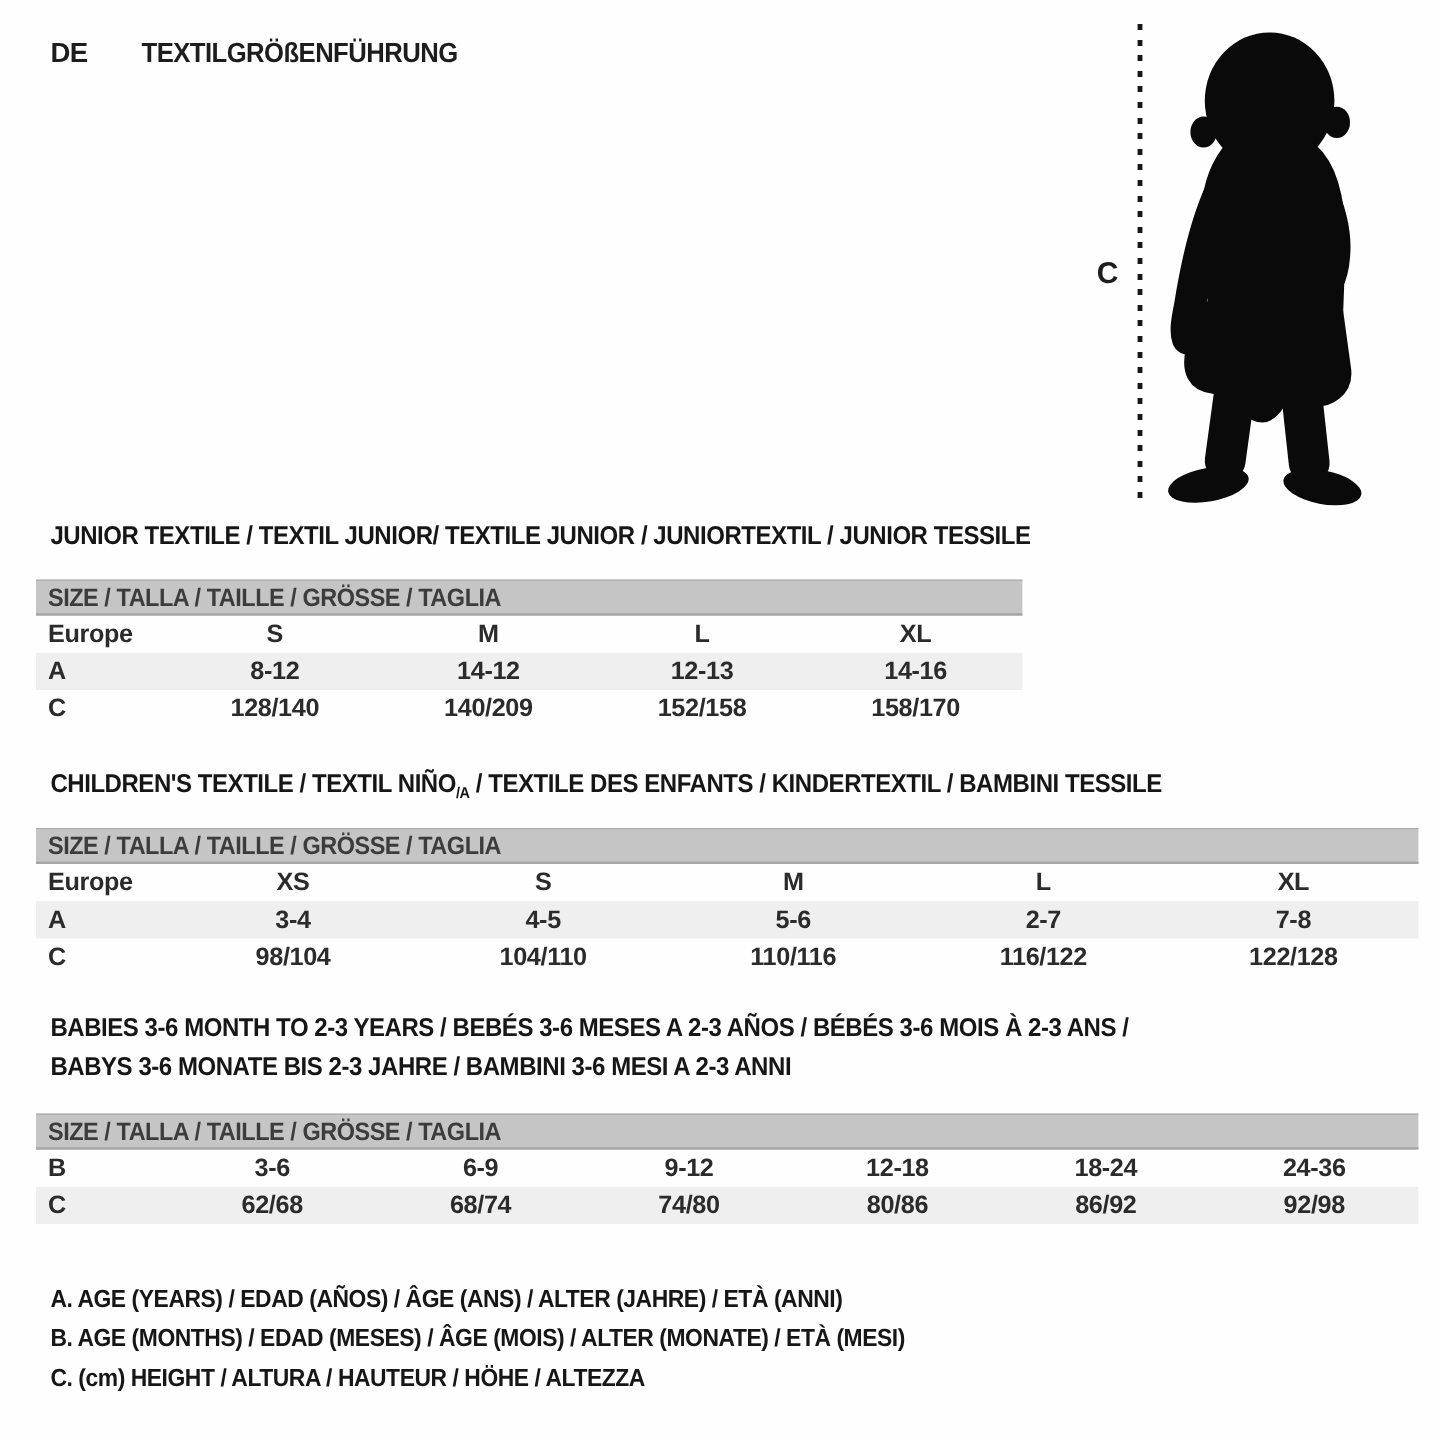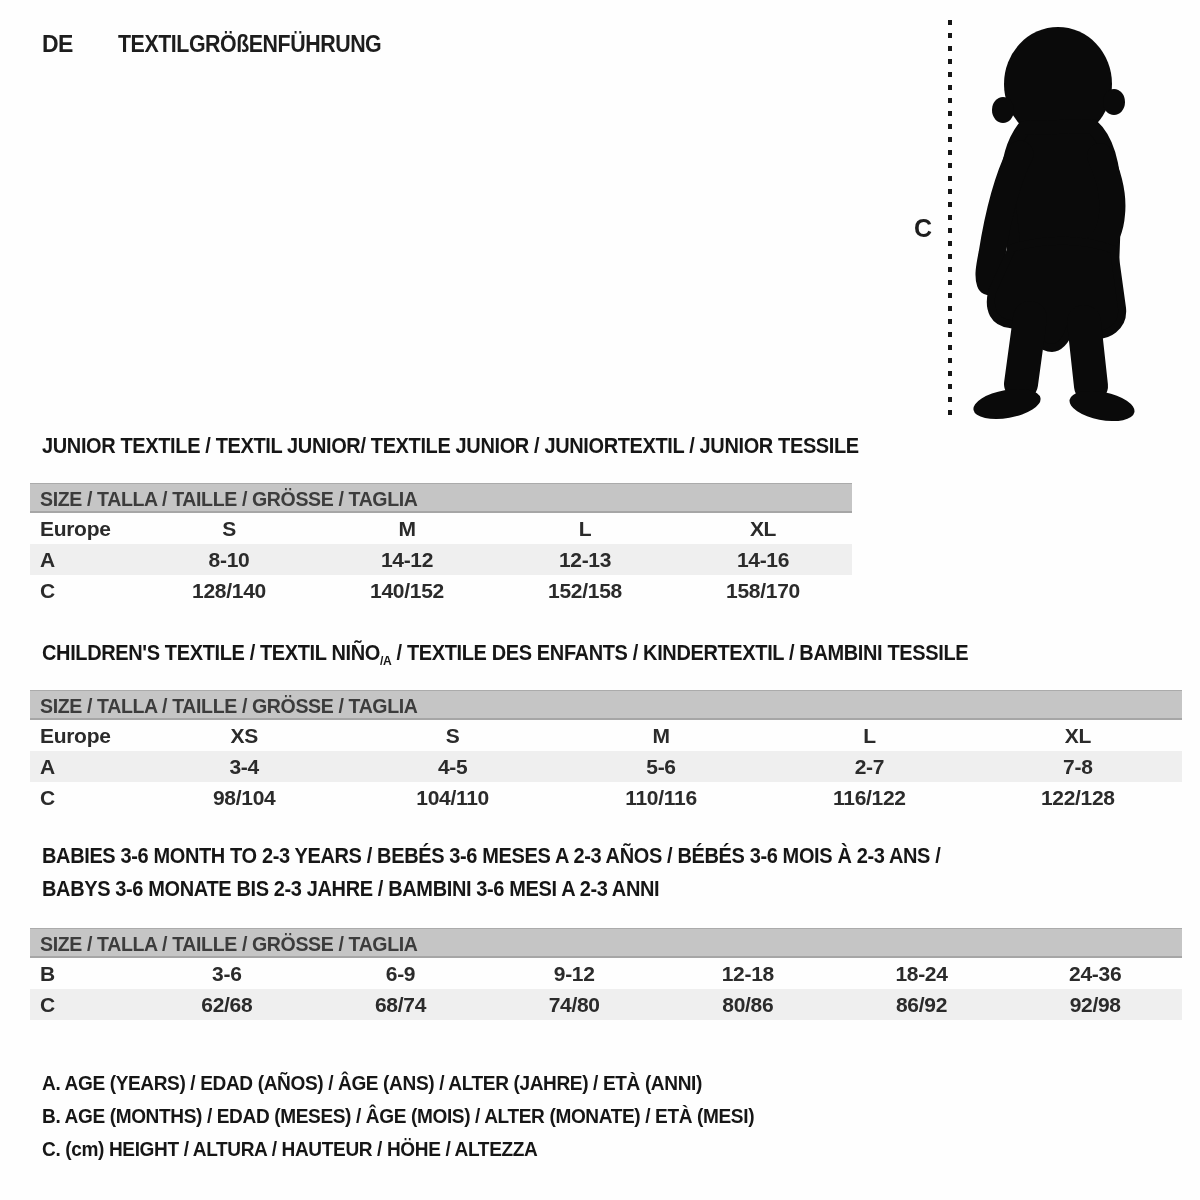--- a/index.html
+++ b/index.html
@@ -88,29 +88,29 @@
     </div>
     <div class="trow">
       <span class="tlabel">Europe</span>
       <span class="tcell">S</span>
       <span class="tcell">M</span>
       <span class="tcell">L</span>
       <span class="tcell">XL</span>
     </div>
     <div class="trow shade">
       <span class="tlabel">A</span>
-      <span class="tcell">8-10</span>
+      <span class="tcell">8-12</span>
       <span class="tcell">14-12</span>
       <span class="tcell">12-13</span>
       <span class="tcell">14-16</span>
     </div>
     <div class="trow">
       <span class="tlabel">C</span>
       <span class="tcell">128/140</span>
-      <span class="tcell">140/152</span>
+      <span class="tcell">140/209</span>
       <span class="tcell">152/158</span>
       <span class="tcell">158/170</span>
     </div>
   </div>
 
   <div class="sec-title" style="top:641px;"><span>CHILDREN'S TEXTILE / TEXTIL NIÑO</span><sub>/A</sub><span> / TEXTILE DES ENFANTS / KINDERTEXTIL / BAMBINI TESSILE</span></div>
   <div class="size-table" style="top:690px;width:1152px;">
     <div class="size-bar">
       <span>SIZE / TALLA / TAILLE / GRÖSSE / TAGLIA</span>
     </div>

